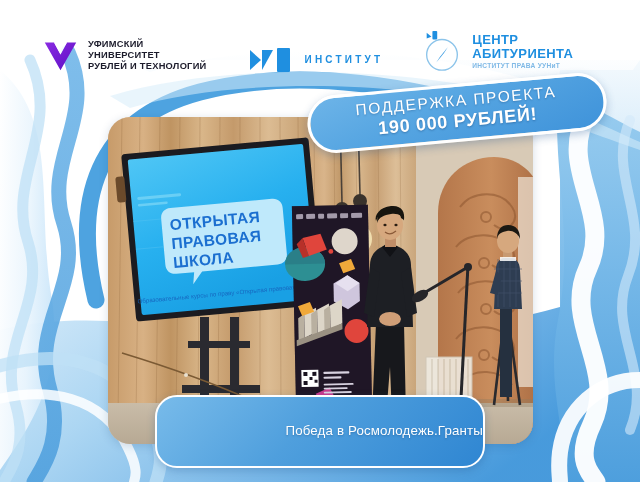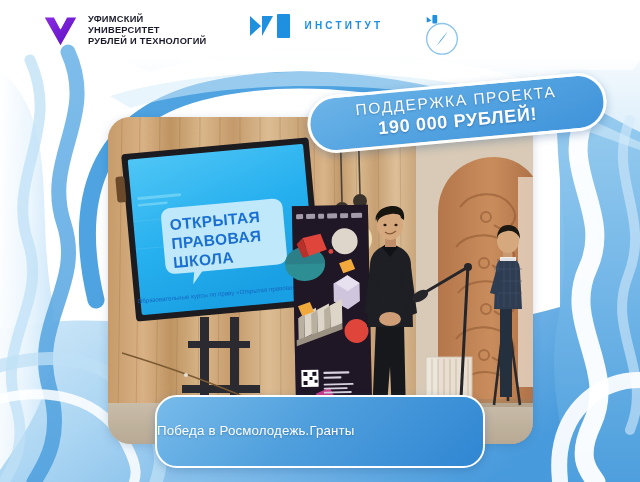--- a/index.html
+++ b/index.html
@@ -16,23 +16,23 @@
     width:640px; height:482px;
     overflow:hidden;
     background:#ffffff;
   }
 
   
   .bg-layer { position:absolute; inset:0; width:640px; height:482px; }
 
   
   .logo-bar {
-    position:absolute; top:12px; left:0;
+    position:absolute; top:0; left:0;
     width:640px; height:74px;
-    display:flex; align-items:flex-start;
+    display:flex; align-items:flex-end;
     z-index:40;
   }
   .logo { display:flex; align-items:center; }
 
   .logo-uust { margin-left:42px; }
   .logo-uust .mark { width:37px; height:37px; position:relative; margin-right:9px; }
   .logo-uust .txt {
     font-size:9.3px; font-weight:bold; line-height:1.22;
     color:#1b1b2b; letter-spacing:.25px; white-space:nowrap;
   }
@@ -95,21 +95,21 @@
 
   .banner-caption {
     position:absolute;
     left:155px; top:395px;
     width:330px; height:73px;
     border-radius:22px;
     background:linear-gradient(135deg,#78bbea 0%,#4f9fdd 45%,#2f86d2 100%);
     border:2.5px solid #ffffff;
     box-shadow:0 3px 9px rgba(30,80,140,.28);
     display:flex; flex-direction:column;
-    align-items:flex-start; justify-content:center;
+    align-items:flex-end; justify-content:center;
     z-index:60;
   }
   .banner-caption div {
     color:#ffffff; font-size:13.3px; line-height:1.37;
     letter-spacing:.15px; white-space:nowrap;
     text-shadow:0 1px 2px rgba(20,60,110,.35);
   }
 </style>
 </head>
 <body>
@@ -213,20 +213,25 @@
 
     <div class="logo logo-abit">
       <div class="mark">
         <svg viewBox="0 0 48 48" width="46" height="46">
           <path d="M8,5 L13,9 L8,11 Z" fill="#1f8fe0"></path>
           <rect x="14" y="3" width="5" height="9" rx="1" fill="#1f8fe0"></rect>
           <circle cx="24" cy="28" r="16" fill="none" stroke="#8cc4ea" stroke-width="1.4"></circle>
           <path d="M30,20 L22,30 L18,36 L26,26 Z" fill="#1f8fe0"></path>
           <path d="M18,36 L26,26 L30,20 Z" fill="#6fb4e4" opacity="0.85"></path>
         </svg>
+      </div>
+      <div>
+        <div class="txt-big">ЦЕНТР</div>
+        <div class="txt-big">АБИТУРИЕНТА</div>
+        <div class="txt-small">ИНСТИТУТ ПРАВА УУНиТ</div>
       </div>
     </div>
   </div>
 
   <div class="photo-frame">
     <svg class="photo" viewBox="0 0 425 327" preserveAspectRatio="none">
       <defs>
         <linearGradient id="gCurtain" x1="0" y1="0" x2="1" y2="0">
           <stop offset="0%" stop-color="#c79b6a"></stop>
           <stop offset="18%" stop-color="#d8b184"></stop>

